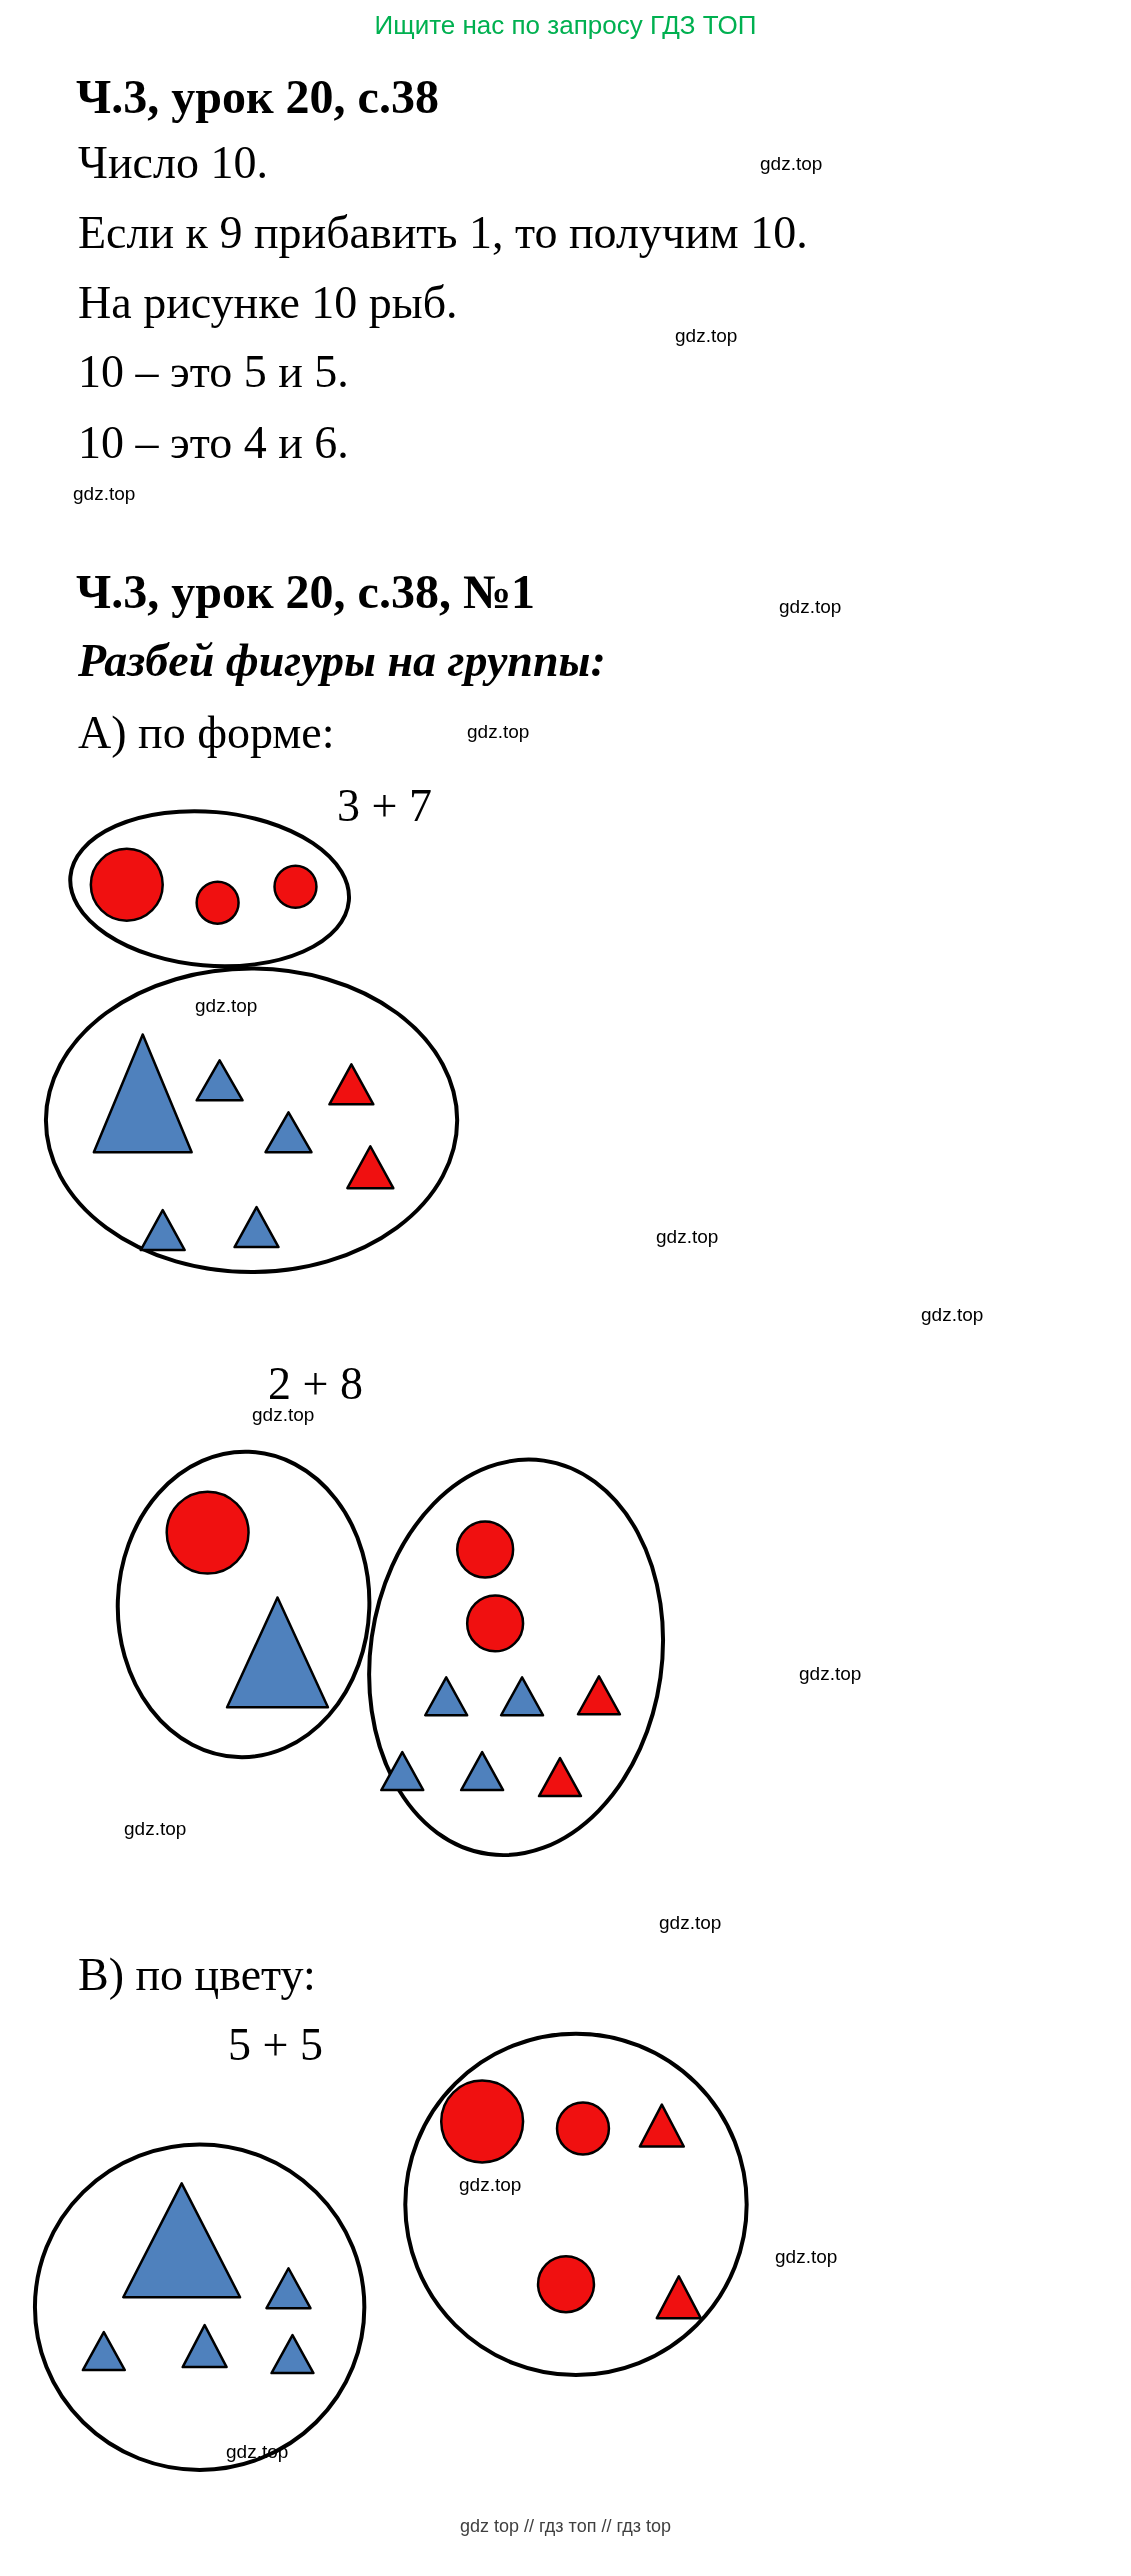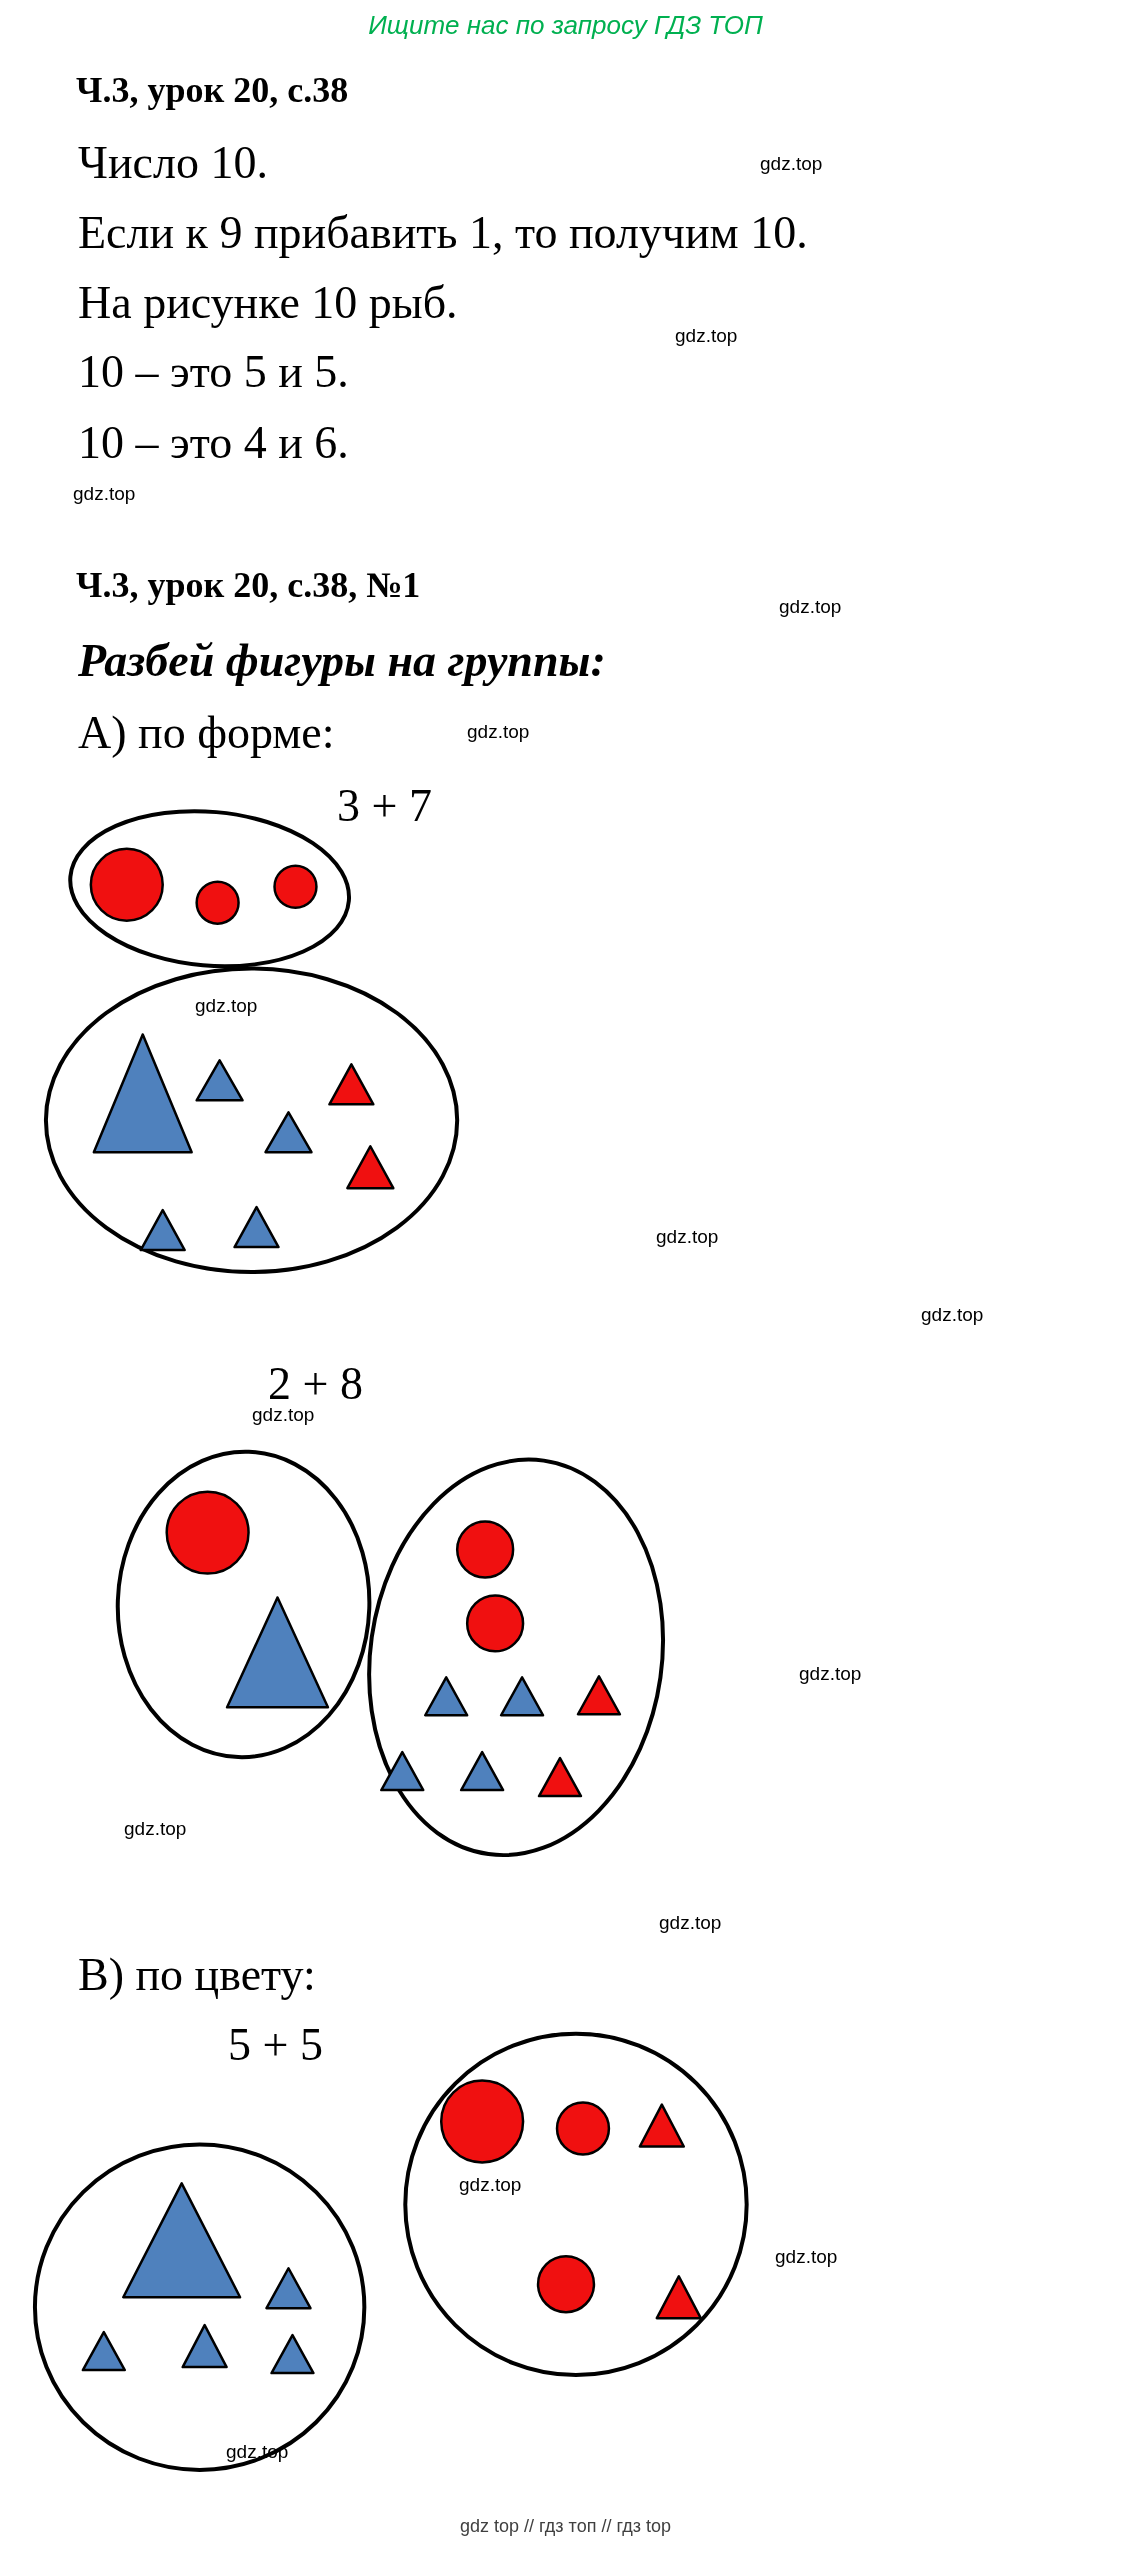--- a/index.html
+++ b/index.html
@@ -16,21 +16,21 @@
     left: 0; top: 0;
     z-index: 0;
   }
   .txt {
     position: absolute;
     z-index: 1;
     color: #000000;
     white-space: nowrap;
     line-height: 1.1;
   }
-  .title  { font-size: 36px; font-weight: bold; }
+  .title  { font-size: 48px; font-weight: bold; }
   .body   { font-size: 46px; text-align: right; }
   .prompt { font-size: 46px; font-style: italic; font-weight: bold; text-align: right; }
   .banner {
     position: absolute;
     top: 10px; left: 0;
     width: 100%;
     text-align: center;
     font-family: "Liberation Sans", sans-serif;
     font-size: 26px;
     z-index: 1;
@@ -92,21 +92,21 @@
       <polygon points="540,1799 582,1799 561,1761" fill="#f01010" stroke="#000000" stroke-width="2.5" stroke-linejoin="round"></polygon>
       <polygon points="641,2150 685,2150 663,2108" fill="#f01010" stroke="#000000" stroke-width="2.5" stroke-linejoin="round"></polygon>
       <polygon points="658,2322 702,2322 680,2280" fill="#f01010" stroke="#000000" stroke-width="2.5" stroke-linejoin="round"></polygon>
       <polygon points="123.5,2301 240.5,2301 182,2187" fill="#4f81bd" stroke="#000000" stroke-width="2.5" stroke-linejoin="round"></polygon>
       <polygon points="267,2312 311,2312 289,2272" fill="#4f81bd" stroke="#000000" stroke-width="2.5" stroke-linejoin="round"></polygon>
       <polygon points="83,2374 125,2374 104,2336" fill="#4f81bd" stroke="#000000" stroke-width="2.5" stroke-linejoin="round"></polygon>
       <polygon points="183,2371 227,2371 205,2329" fill="#4f81bd" stroke="#000000" stroke-width="2.5" stroke-linejoin="round"></polygon>
       <polygon points="272,2377 314,2377 293,2339" fill="#4f81bd" stroke="#000000" stroke-width="2.5" stroke-linejoin="round"></polygon>
     </svg>
 
-  <div class="banner" style="color: rgb(0, 176, 80); font-style: italic;">Ищите нас по запросу ГДЗ ТОП</div>
+  <div class="banner" style="color: rgb(0, 176, 80);">Ищите нас по запросу ГДЗ ТОП</div>
 
   <div class="txt title" style="left:76px;top:71px">Ч.3, урок 20, с.38</div>
   <div class="txt body" style="left:78px;top:138px">Число 10.</div>
   <div class="txt body" style="left:78px;top:208px">Если к 9 прибавить 1, то получим 10.</div>
   <div class="txt body" style="left:78px;top:278px">На рисунке 10 рыб.</div>
   <div class="txt body" style="left:78px;top:347px">10 – это 5 и 5.</div>
   <div class="txt body" style="left:78px;top:418px">10 – это 4 и 6.</div>
 
   <div class="txt title" style="left:76px;top:566px">Ч.3, урок 20, с.38, №1</div>
   <div class="txt prompt" style="left:78px;top:636px">Разбей фигуры на группы:</div>

